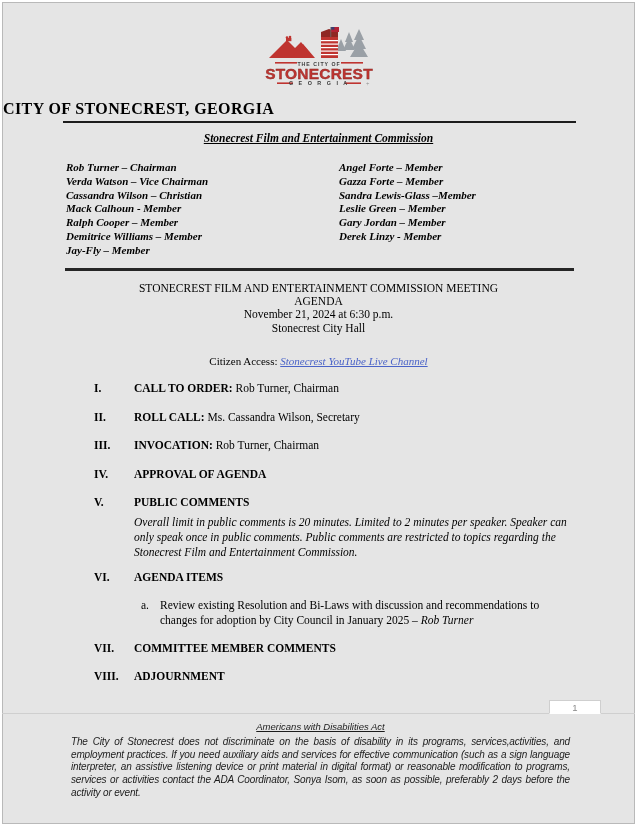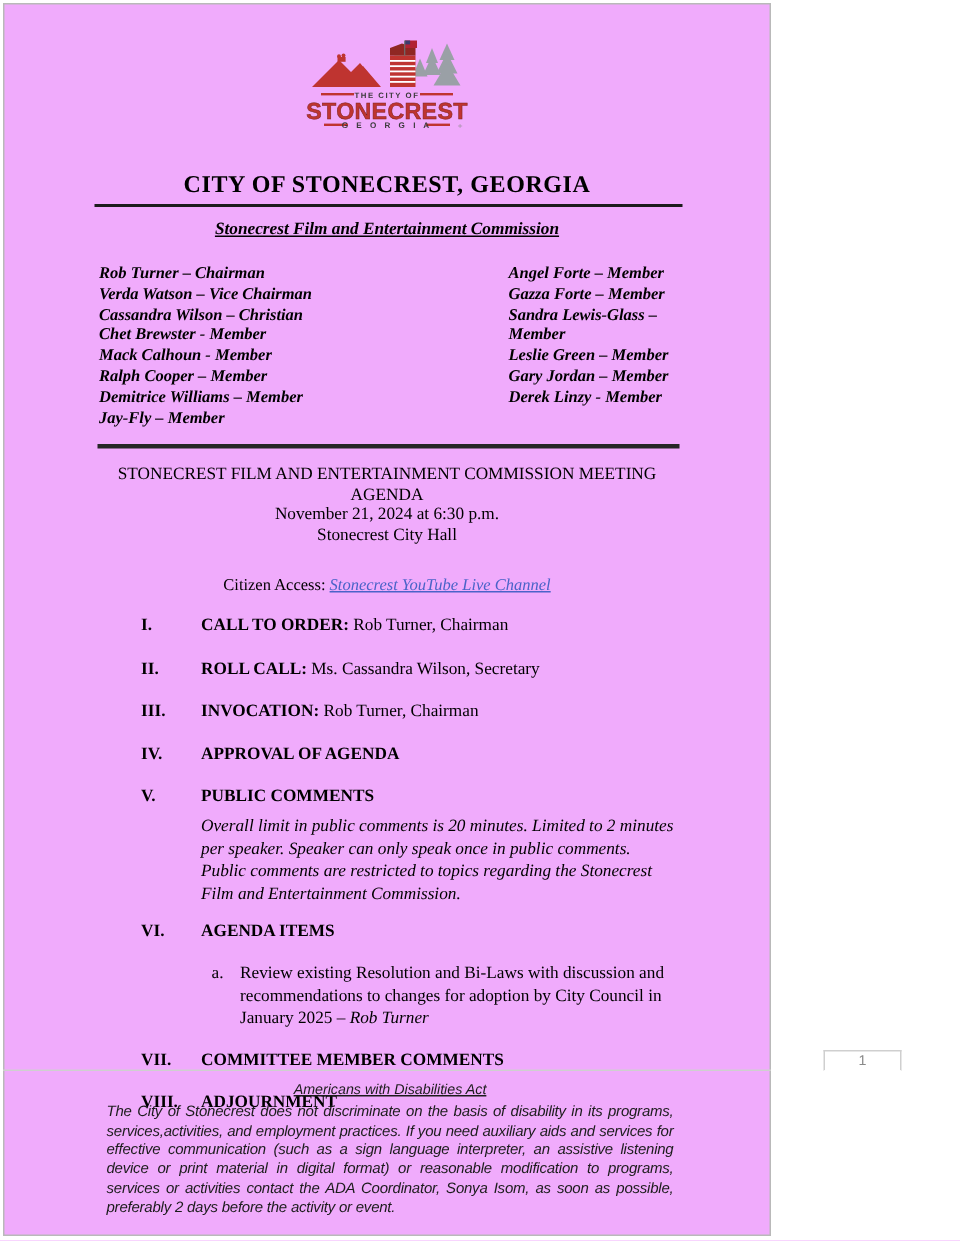--- a/index.html
+++ b/index.html
@@ -5,29 +5,29 @@
   html,body{margin:0;padding:0;}
   body{
     width:640px;height:827px;
     background:#ffffff;
     font-family:"Liberation Serif", serif;
     color:#000;
     position:relative;
     overflow:hidden;
   }
   .page{
-    position:absolute;top:2px;left:2px;width:512px;height:822px;
-    border:1px solid #b9b9b9;background:#f0abfc;box-sizing:border-box;
+    position:absolute;top:2px;left:2px;width:633px;height:822px;
+    border:1px solid #b9b9b9;background:#e5e5e5;box-sizing:border-box;
   }
   
   .logo-wrap{width:108px;margin:21px auto 0;text-align:center;}
   
   .doc-title{
-    text-align:center;font-size:16px;font-weight:bold;
-    letter-spacing:.4px;margin-top:23px;line-height:19px;
+    text-align:left;font-size:16px;font-weight:bold;
+    letter-spacing:.4px;margin-top:9px;line-height:19px;
   }
   .rule-thin{border:none;border-top:2px solid #1c1c1c;margin:3px 58px 0 60px;}
   .doc-subtitle{
     text-align:center;font-weight:bold;font-style:italic;
     text-decoration:underline;font-size:11.5px;margin-top:9px;
   }
   
   .members{
     display:flex;margin:17px 40px 0 63px;
     font-weight:bold;font-style:italic;font-size:11px;line-height:13.8px;
@@ -127,21 +127,20 @@
 
   <div class="doc-title">CITY OF STONECREST, GEORGIA</div>
   <hr class="rule-thin">
   <div class="doc-subtitle">Stonecrest Film and Entertainment Commission</div>
 
   <div class="members">
     <div class="col-left">
       <div>Rob Turner – Chairman</div>
       <div>Verda Watson – Vice Chairman</div>
       <div>Cassandra Wilson – Christian</div>
-      <div>Chet Brewster - Member</div>
       <div>Mack Calhoun - Member</div>
       <div>Ralph Cooper – Member</div>
       <div>Demitrice Williams – Member</div>
       <div>Jay-Fly – Member</div>
     </div>
     <div class="col-right">
       <div>Angel Forte – Member</div>
       <div>Gazza Forte – Member</div>
       <div>Sandra Lewis-Glass –Member</div>
       <div>Leslie Green – Member</div>

